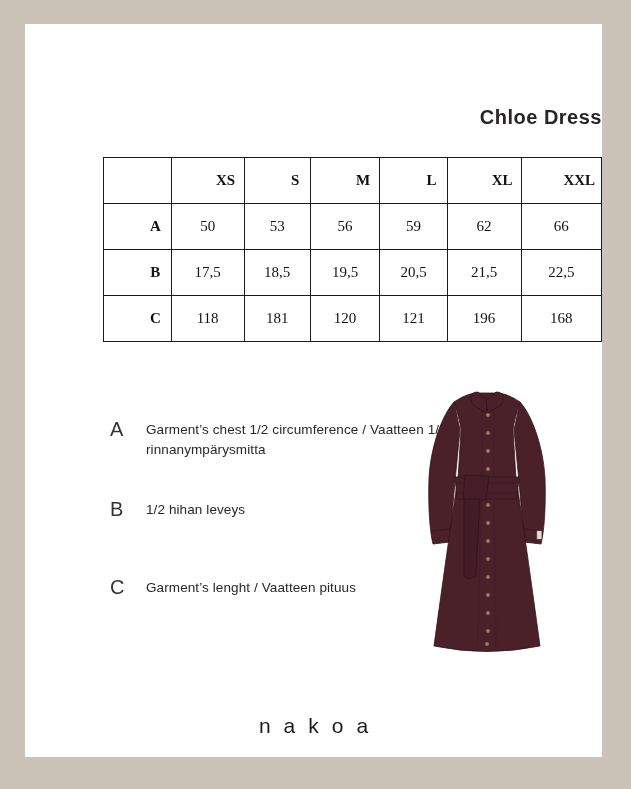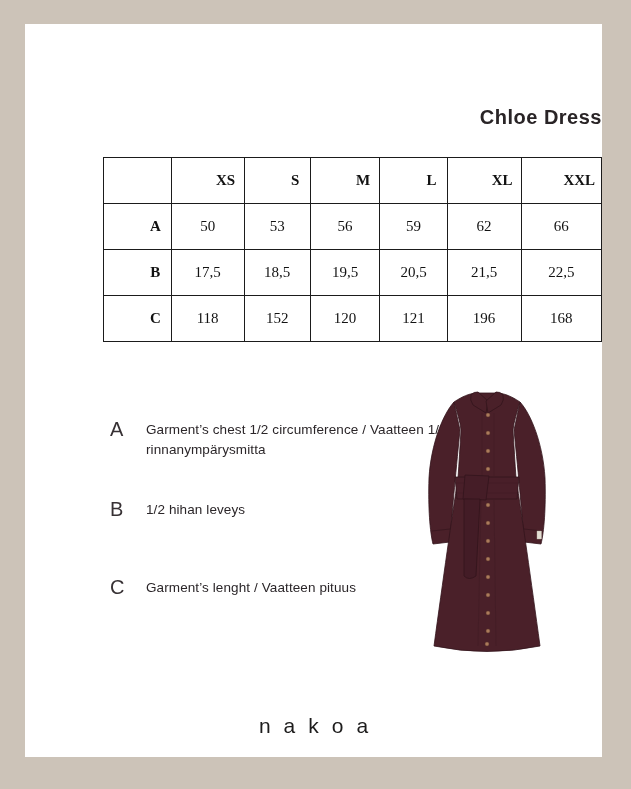--- a/index.html
+++ b/index.html
@@ -88,21 +88,21 @@
           <td>17,5</td>
           <td>18,5</td>
           <td>19,5</td>
           <td>20,5</td>
           <td>21,5</td>
           <td>22,5</td>
         </tr>
         <tr>
           <th>C</th>
           <td>118</td>
-          <td>152</td>
+          <td>181</td>
           <td>120</td>
           <td>121</td>
           <td>196</td>
           <td>168</td>
         </tr>
       </tbody>
     </table>
 
     <div class="measure m-a">
       <div class="m-label">A</div>

